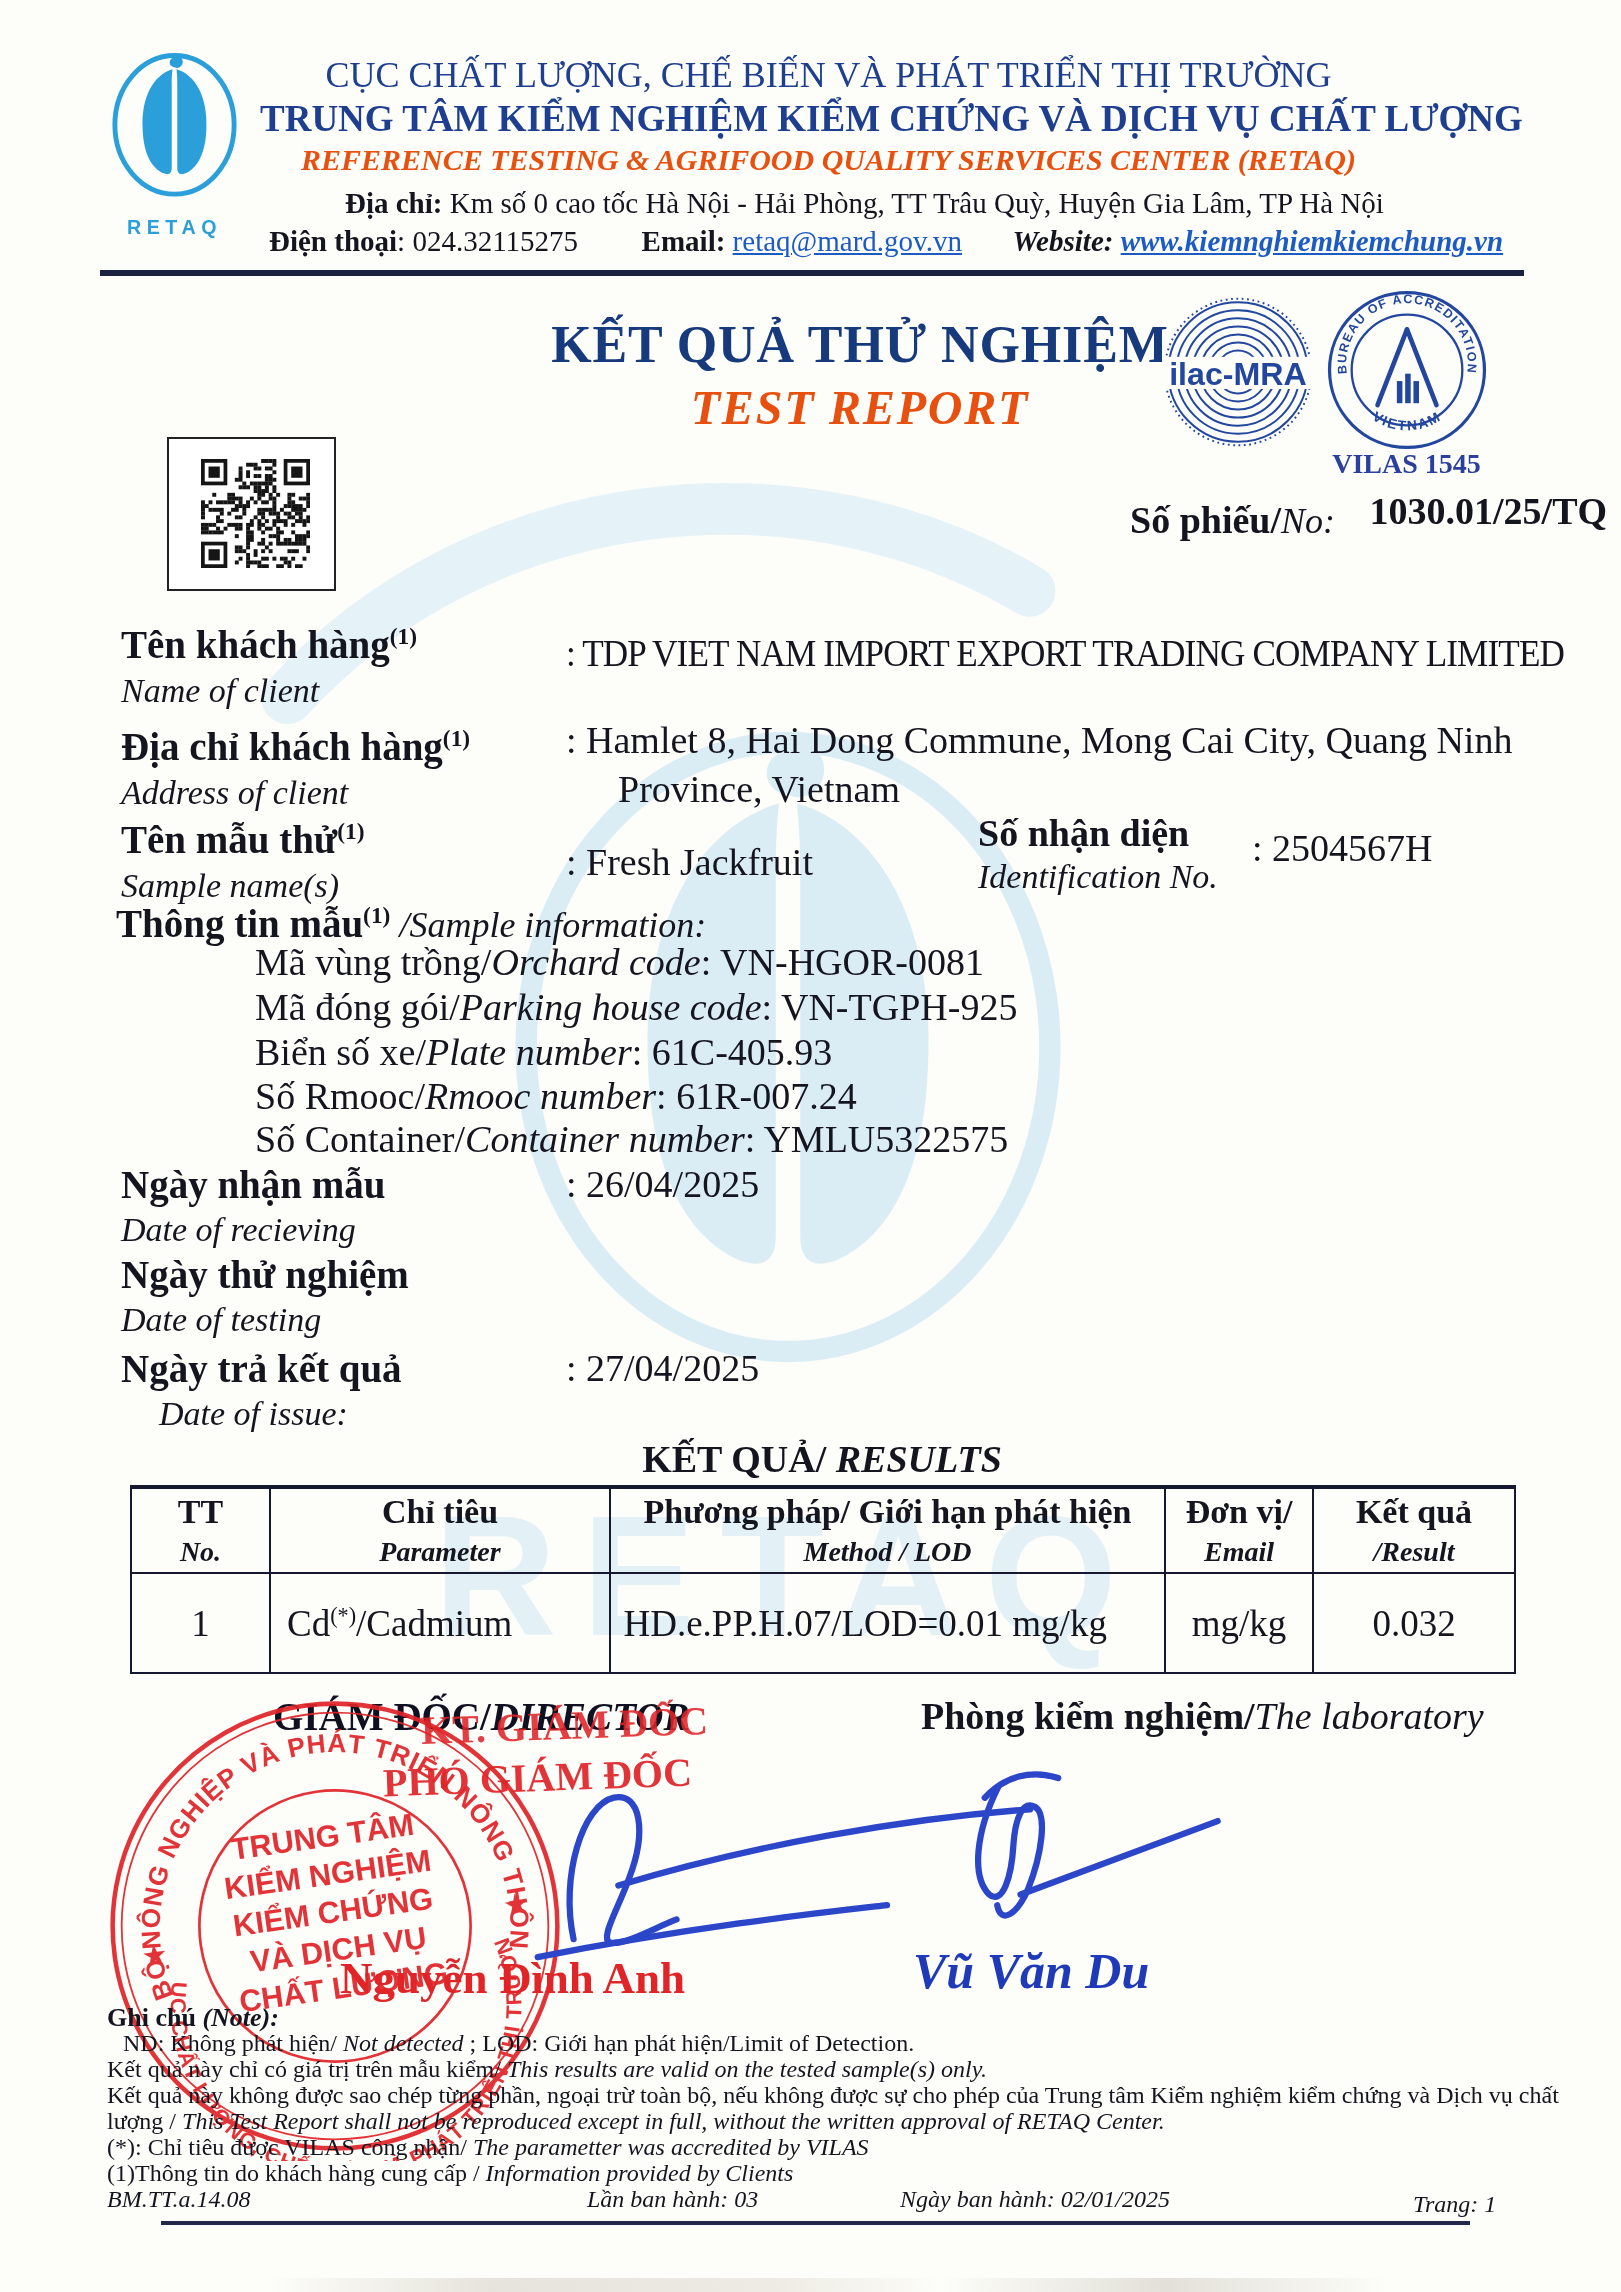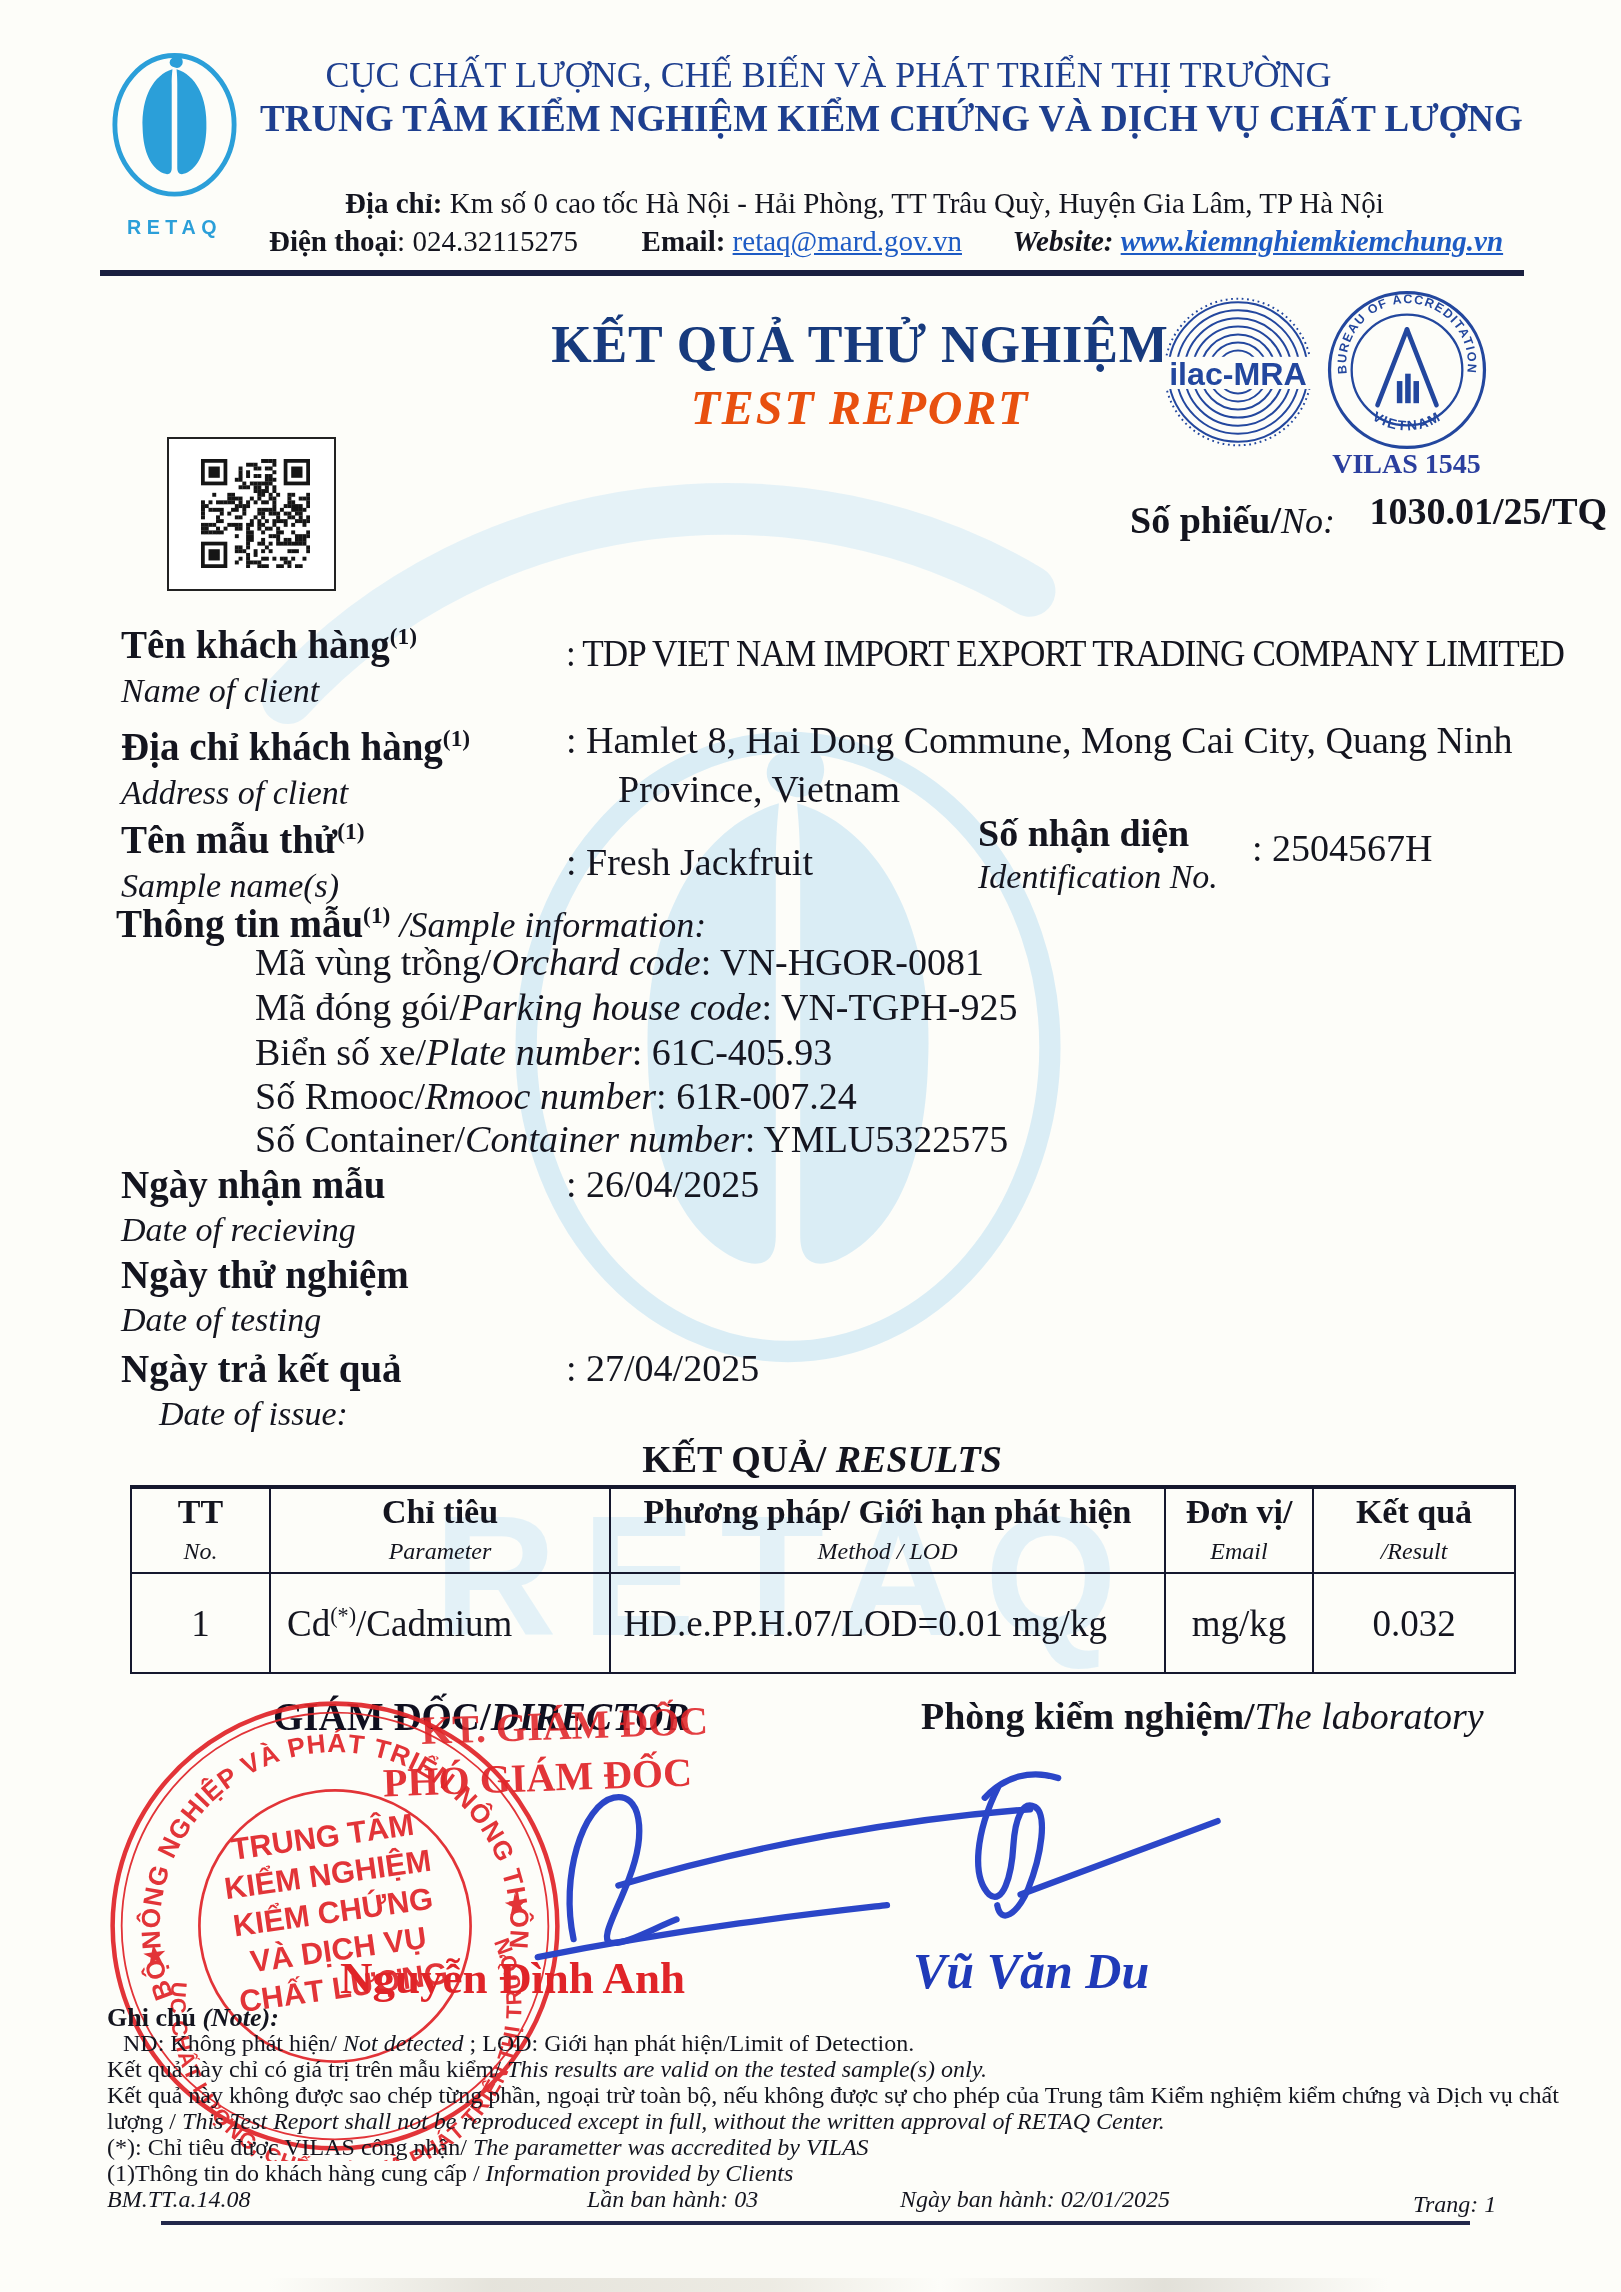--- a/index.html
+++ b/index.html
@@ -18,21 +18,21 @@
   .lbl{font-size:39px;font-weight:bold;}
   .sub{font-size:34px;font-style:italic;}
   .val{font-size:38px;}
   .info-line{left:255px;font-size:38px;}
   .sep{background:#1a2040;}
   sup{font-size:60%;}
   table.results{border-collapse:collapse;width:1384px;table-layout:fixed;}
   table.results td,table.results th{border:2.7px solid #15182e;padding:0 7.2px;vertical-align:middle;text-align:center;}
   table.results tr.hd th{border-top:4.5px solid #15182e;}
   .th-vi{font-size:34px;font-weight:bold;display:block;line-height:41px;}
-  .th-en{font-size:24px;font-style:italic;font-weight:normal;display:block;line-height:39px;}
+  .th-en{font-size:28px;font-style:italic;font-weight:bold;display:block;line-height:39px;}
   .cell{font-size:37px;}
   .note-line{font-size:24px;line-height:25px;}
   .foot{font-size:24px;font-style:italic;}
   svg text{font-family:"Liberation Sans","DejaVu Sans",sans-serif;}
 </style>
 </head>
 <body>
 
 <div class="page">
 
@@ -53,20 +53,21 @@
     <text x="490" y="1030" text-anchor="middle" font-size="190" font-weight="bold" letter-spacing="28" fill="#cfe9f7">RETAQ</text>
   </svg>
 
   <svg class="abs" style="left:94px;top:47px;color:#2b9fd9;" width="161" height="193" viewBox="0 0 200 245">
     <use href="#retaq-logo" transform="translate(12,2) scale(0.88)"></use>
     <text x="100" y="237" text-anchor="middle" font-size="25" font-weight="bold" letter-spacing="7" fill="#2b9fd9">RETAQ</text>
   </svg>
 
   <div class="abs hdr-line ctr nw navy" style="top:54px;font-size:36px;">CỤC CHẤT LƯỢNG, CHẾ BIẾN VÀ PHÁT TRIỂN THỊ TRƯỜNG</div>
   <div class="abs hdr-line ctr nw navy b" style="top:97px;font-size:37px;">TRUNG TÂM KIỂM NGHIỆM KIỂM CHỨNG VÀ DỊCH VỤ CHẤT LƯỢNG</div>
+  <div class="abs hdr-line ctr nw orange b i" style="top:143px;font-size:30px;">REFERENCE TESTING &amp; AGRIFOOD QUALITY SERVICES CENTER (RETAQ)</div>
 
   <div class="abs nw" style="left:345px;top:187px;font-size:29px;">
     <span class="b">Địa chỉ:</span><span> Km số 0 cao tốc Hà Nội - Hải Phòng, TT Trâu Quỳ, Huyện Gia Lâm, TP Hà Nội</span>
   </div>
   <div class="abs nw" style="left:269px;top:225px;font-size:29px;">
     <span class="b">Điện thoại</span><span>: 024.32115275</span>
     <span style="display:inline-block;width:49px;"></span>
     <span class="b">Email:</span>
     <span class="link">retaq@mard.gov.vn</span>
     <span style="display:inline-block;width:36px;"></span>

